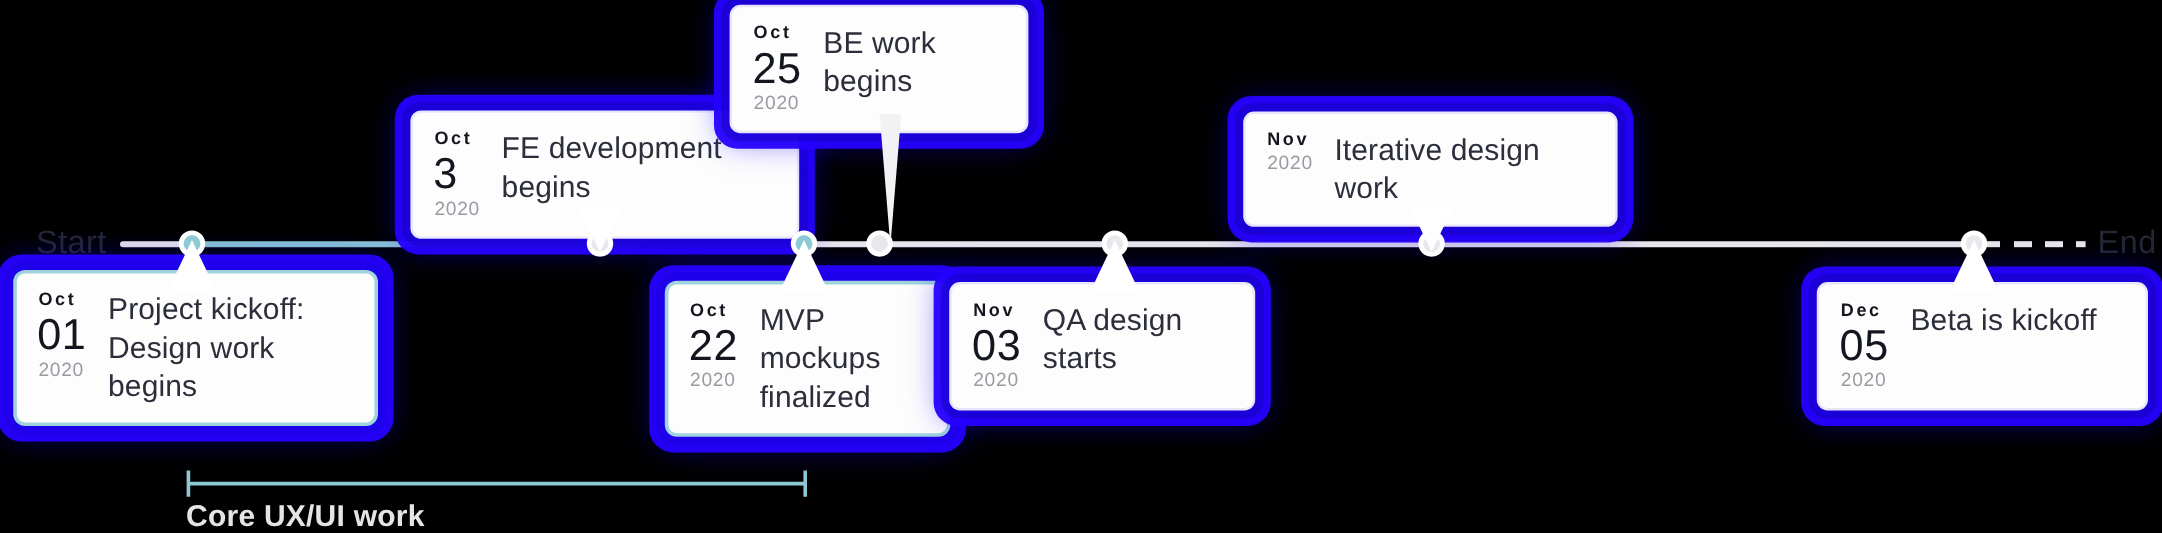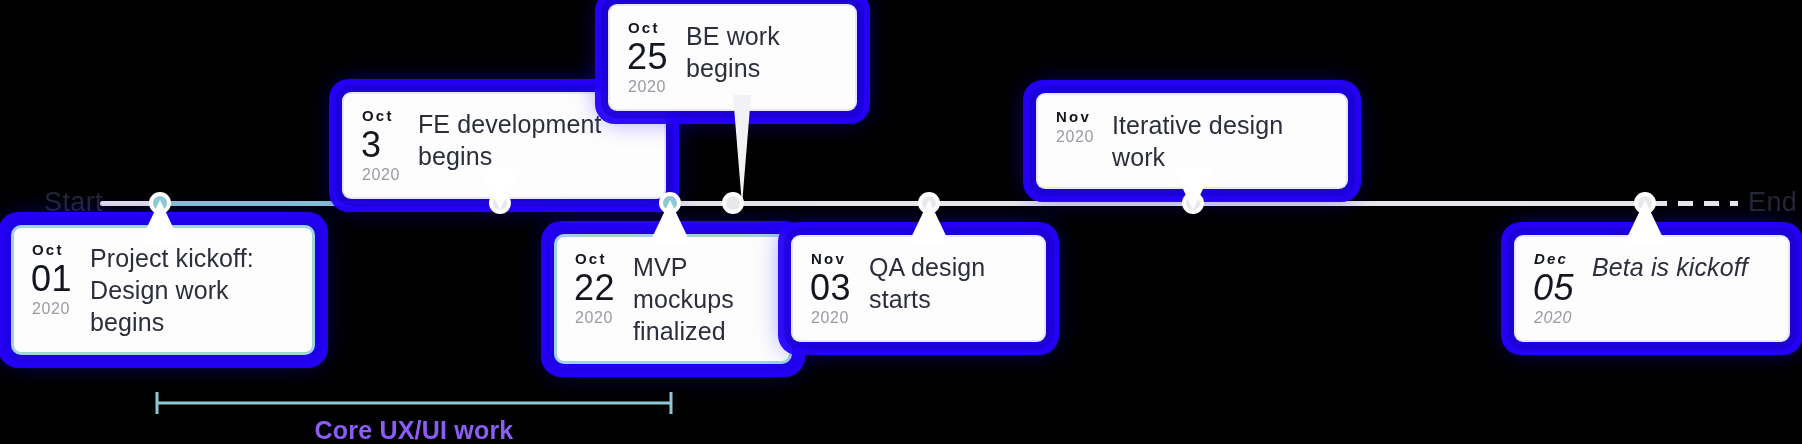--- a/index.html
+++ b/index.html
@@ -43,21 +43,21 @@
   .endpoint-label {
     position: absolute;
     top: 189px;
     font-size: 27px;
     font-weight: 400;
     color: #242735;
     letter-spacing: 0.4px;
     line-height: 1;
     white-space: nowrap;
   }
-  .endpoint-label.start { left: 44px; }
+  .endpoint-label.start { left: 30px; }
   .endpoint-label.end   { left: 1748px; }
 
   
   .dot {
     position: absolute;
     width: 22px;
     height: 22px;
     border-radius: 50%;
     top: 192px;
     border: 4px solid #ffffff;
@@ -148,24 +148,24 @@
     top: 390px;
     width: 518px;
     height: 26px;
     z-index: 4;
   }
   .span-label {
     position: absolute;
     top: 418px;
     left: 155px;
     width: 518px;
-    text-align: center;
+    text-align: left;
     font-size: 25px;
     font-weight: 700;
-    color: #8b5cf6;
+    color: #e5e5e5;
     letter-spacing: 0.2px;
     line-height: 1;
   }
 </style>
 </head>
 <body>
 
 <div id="stage">
 
   <div class="axis-line axis-pre"></div>
@@ -269,21 +269,21 @@
   </div>
 
   <div class="card plain-edge" style="left:1038px; top:95px; width:308px;">
     <div class="date-block noday">
       <span class="date-month">Nov</span>
       <span class="date-year">2020</span>
     </div>
     <div class="card-text">Iterative design work</div>
   </div>
 
-  <div class="card plain-edge" style="left:1516px; top:237px; width:272px;font-style:italic;">
+  <div class="card plain-edge" style="left:1516px; top:237px; width:272px;">
     <div class="date-block">
       <span class="date-month">Dec</span>
       <span class="date-day">05</span>
       <span class="date-year">2020</span>
     </div>
     <div class="card-text">Beta is kickoff</div>
   </div>
 
   <div class="span-bracket">
     <svg width="518" height="26" viewBox="0 0 518 26">

